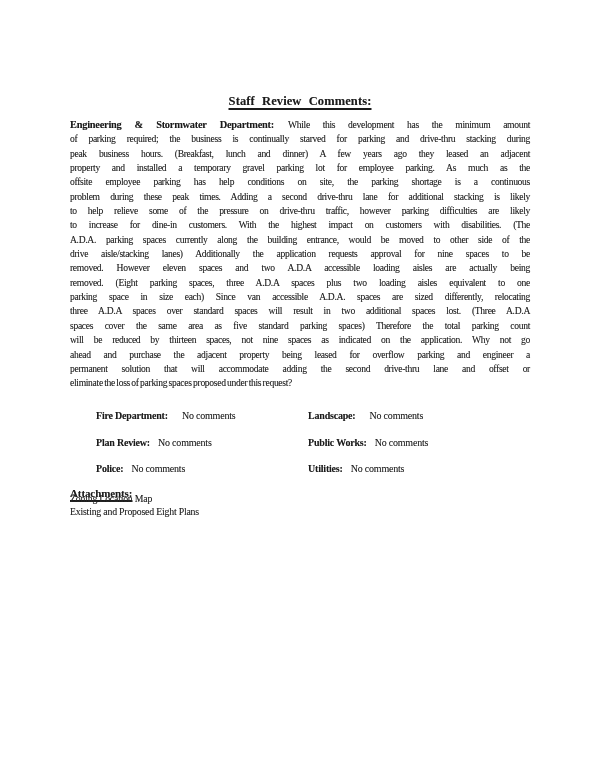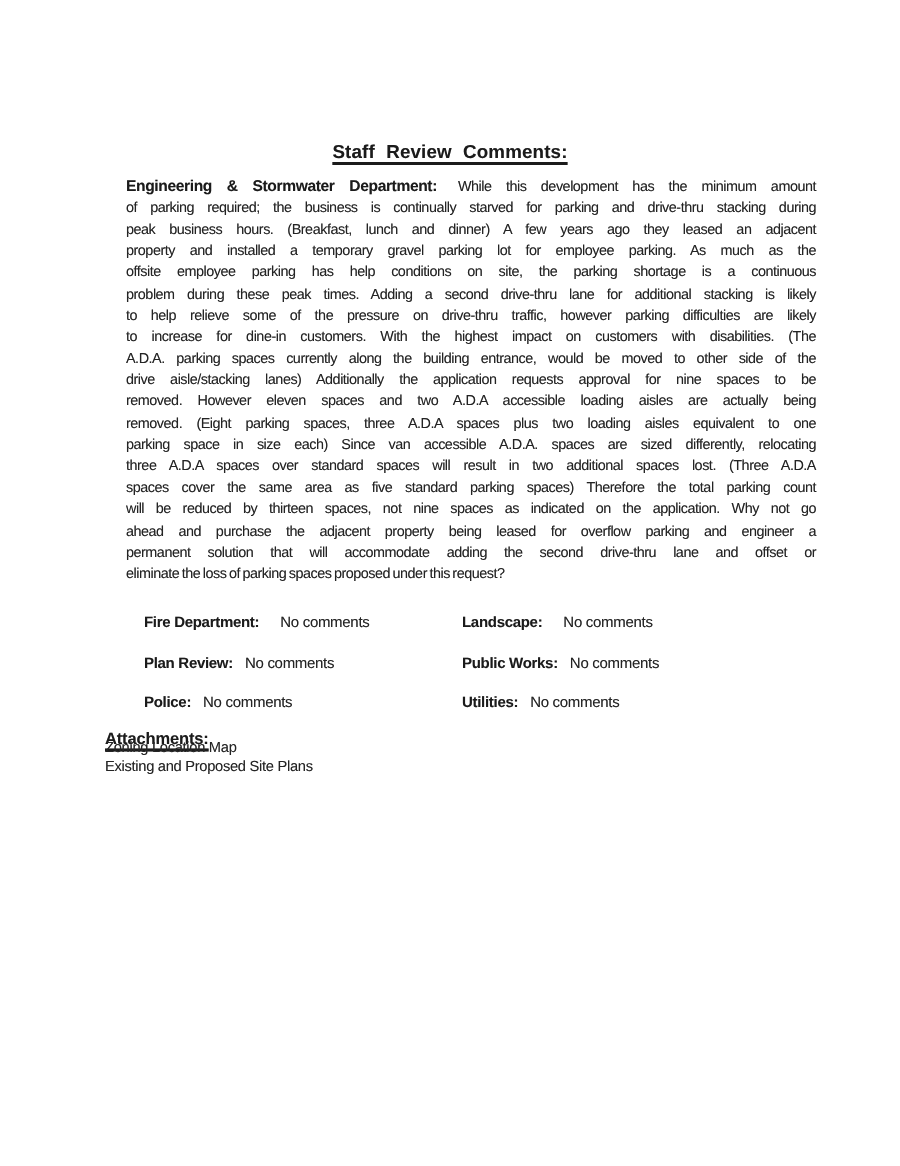--- a/index.html
+++ b/index.html
@@ -1,21 +1,21 @@
 <!DOCTYPE html>
 <html><head>
 <meta charset="utf-8">
 <style>
   html, body { margin: 0; padding: 0; background: #ffffff; }
   .page {
     position: relative;
     width: 600px;
     height: 672px;
     background: #ffffff;
-    font-family: Liberation Sans, sans-serif;
+    font-family: Liberation Serif, serif;
     color: #242424;
     overflow: hidden;
     text-shadow: 0 0 0.4px rgba(70,70,70,0.45);
   }
 
   
   .title {
     position: absolute;
     top: 94px;
     left: 70px;
@@ -30,21 +30,21 @@
   .title .u {
     text-decoration: underline;
     text-decoration-thickness: 1.6px;
     text-underline-offset: 2.5px;
   }
 
   
   .para {
     position: absolute;
     top: 118px;
-    left: 84px;
+    left: 70px;
     width: 460px;
     font-size: 9.6px;
     line-height: 14.35px;
     letter-spacing: -0.32px;
     word-spacing: -0.7px;
     color: #242424;
   }
   .pl { text-align: justify; text-align-last: justify; }
   .pl.last { text-align-last: left; }
   .b {
@@ -133,16 +133,16 @@
     <div class="dept"><span class="dl">Plan Review:</span><span class="dv">No comments</span></div>
     <div class="dept"><span class="dl">Public Works:</span><span class="dv">No comments</span></div>
     <div class="dept"><span class="dl">Police:</span><span class="dv">No comments</span></div>
     <div class="dept"><span class="dl">Utilities:</span><span class="dv">No comments</span></div>
   </div>
 
   <div class="att-h">Attachments:</div>
 
   <div class="att-list">
     <div>Zoning Location Map</div>
-    <div>Existing and Proposed Site Plans</div>
+    <div>Existing and Proposed Eight Plans</div>
   </div>
 
 </div>
 
 </body></html>

